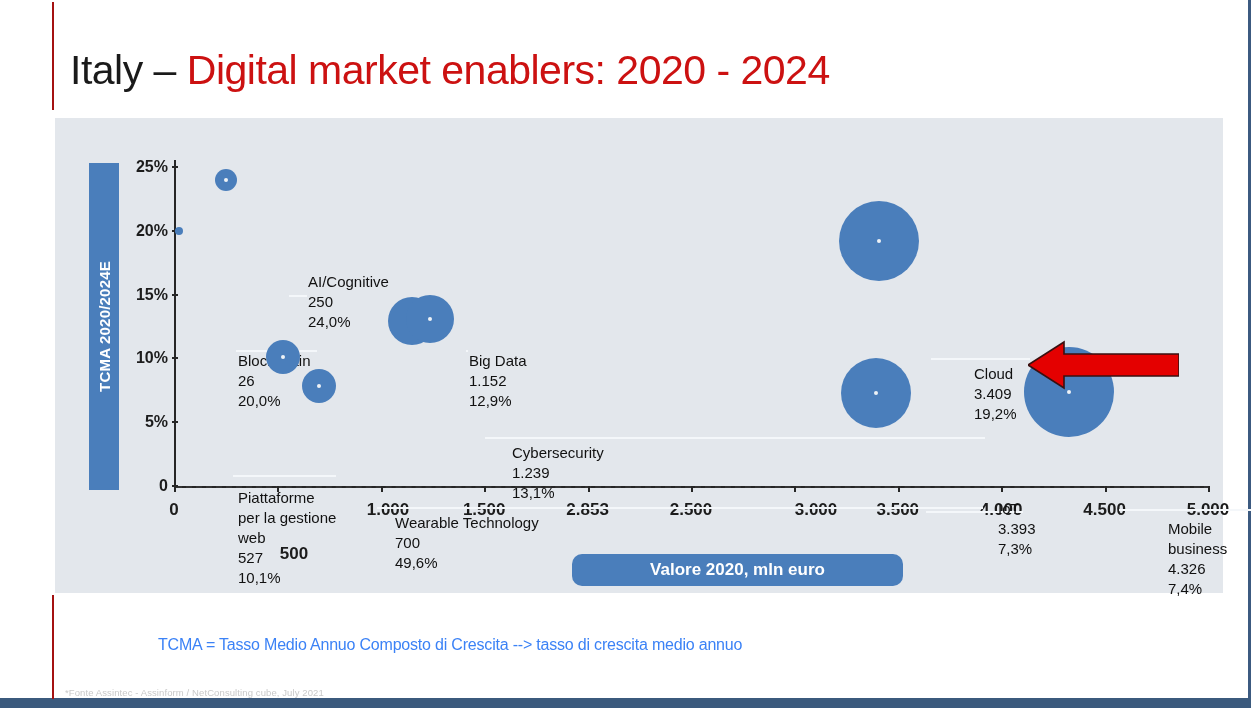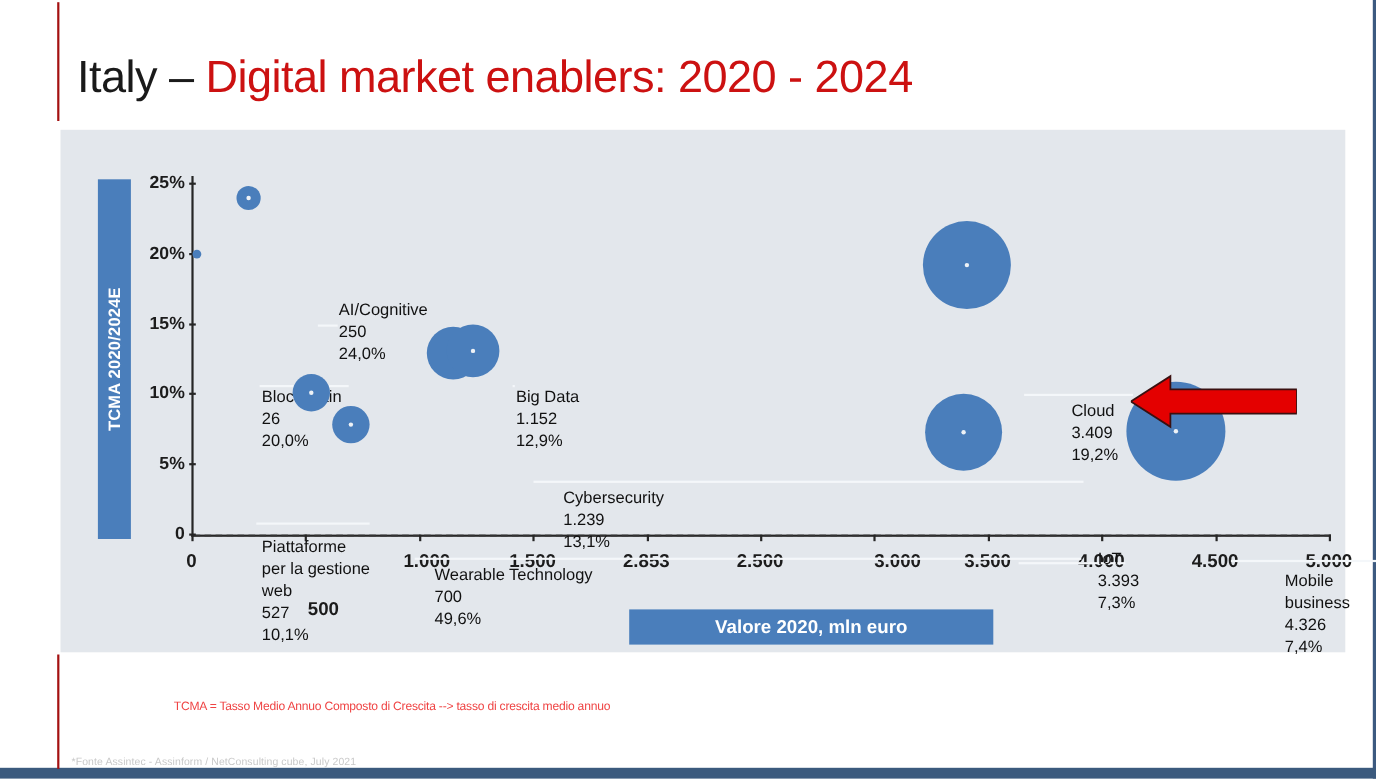--- a/index.html
+++ b/index.html
@@ -129,33 +129,33 @@
     font-weight:normal; color:#111111;
     white-space:pre-line;
   }
 
   
   .xcaption {
     position:absolute; left:517px; top:436px;
     width:331px; height:32px;
     background:#4a7ebb;
     display:flex; align-items:center; justify-content:center;
-    color:#ffffff; font-size:17px; font-weight:bold;
+    color:#ffffff; font-size:17px; font-weight:bold;border-radius:10px;
   }
 
   
   #arrow {
     position:absolute; left:973px; top:222px;
     width:151px; height:50px;
   }
 
   
   .footnote {
     position:absolute; left:158px; top:636px;
-    font-size:11px; color:#ef4444; letter-spacing:-0.2px;
+    font-size:16px; color:#3b82f6; letter-spacing:-0.2px;
     white-space:nowrap;
   }
   .source {
     position:absolute; left:65px; top:687px;
     font-size:9.5px; color:#c9c9c9; letter-spacing:0.1px;
     white-space:nowrap;
   }
 
   
   #logo { position:absolute; left:1113px; top:658px; width:120px; height:34px; }

